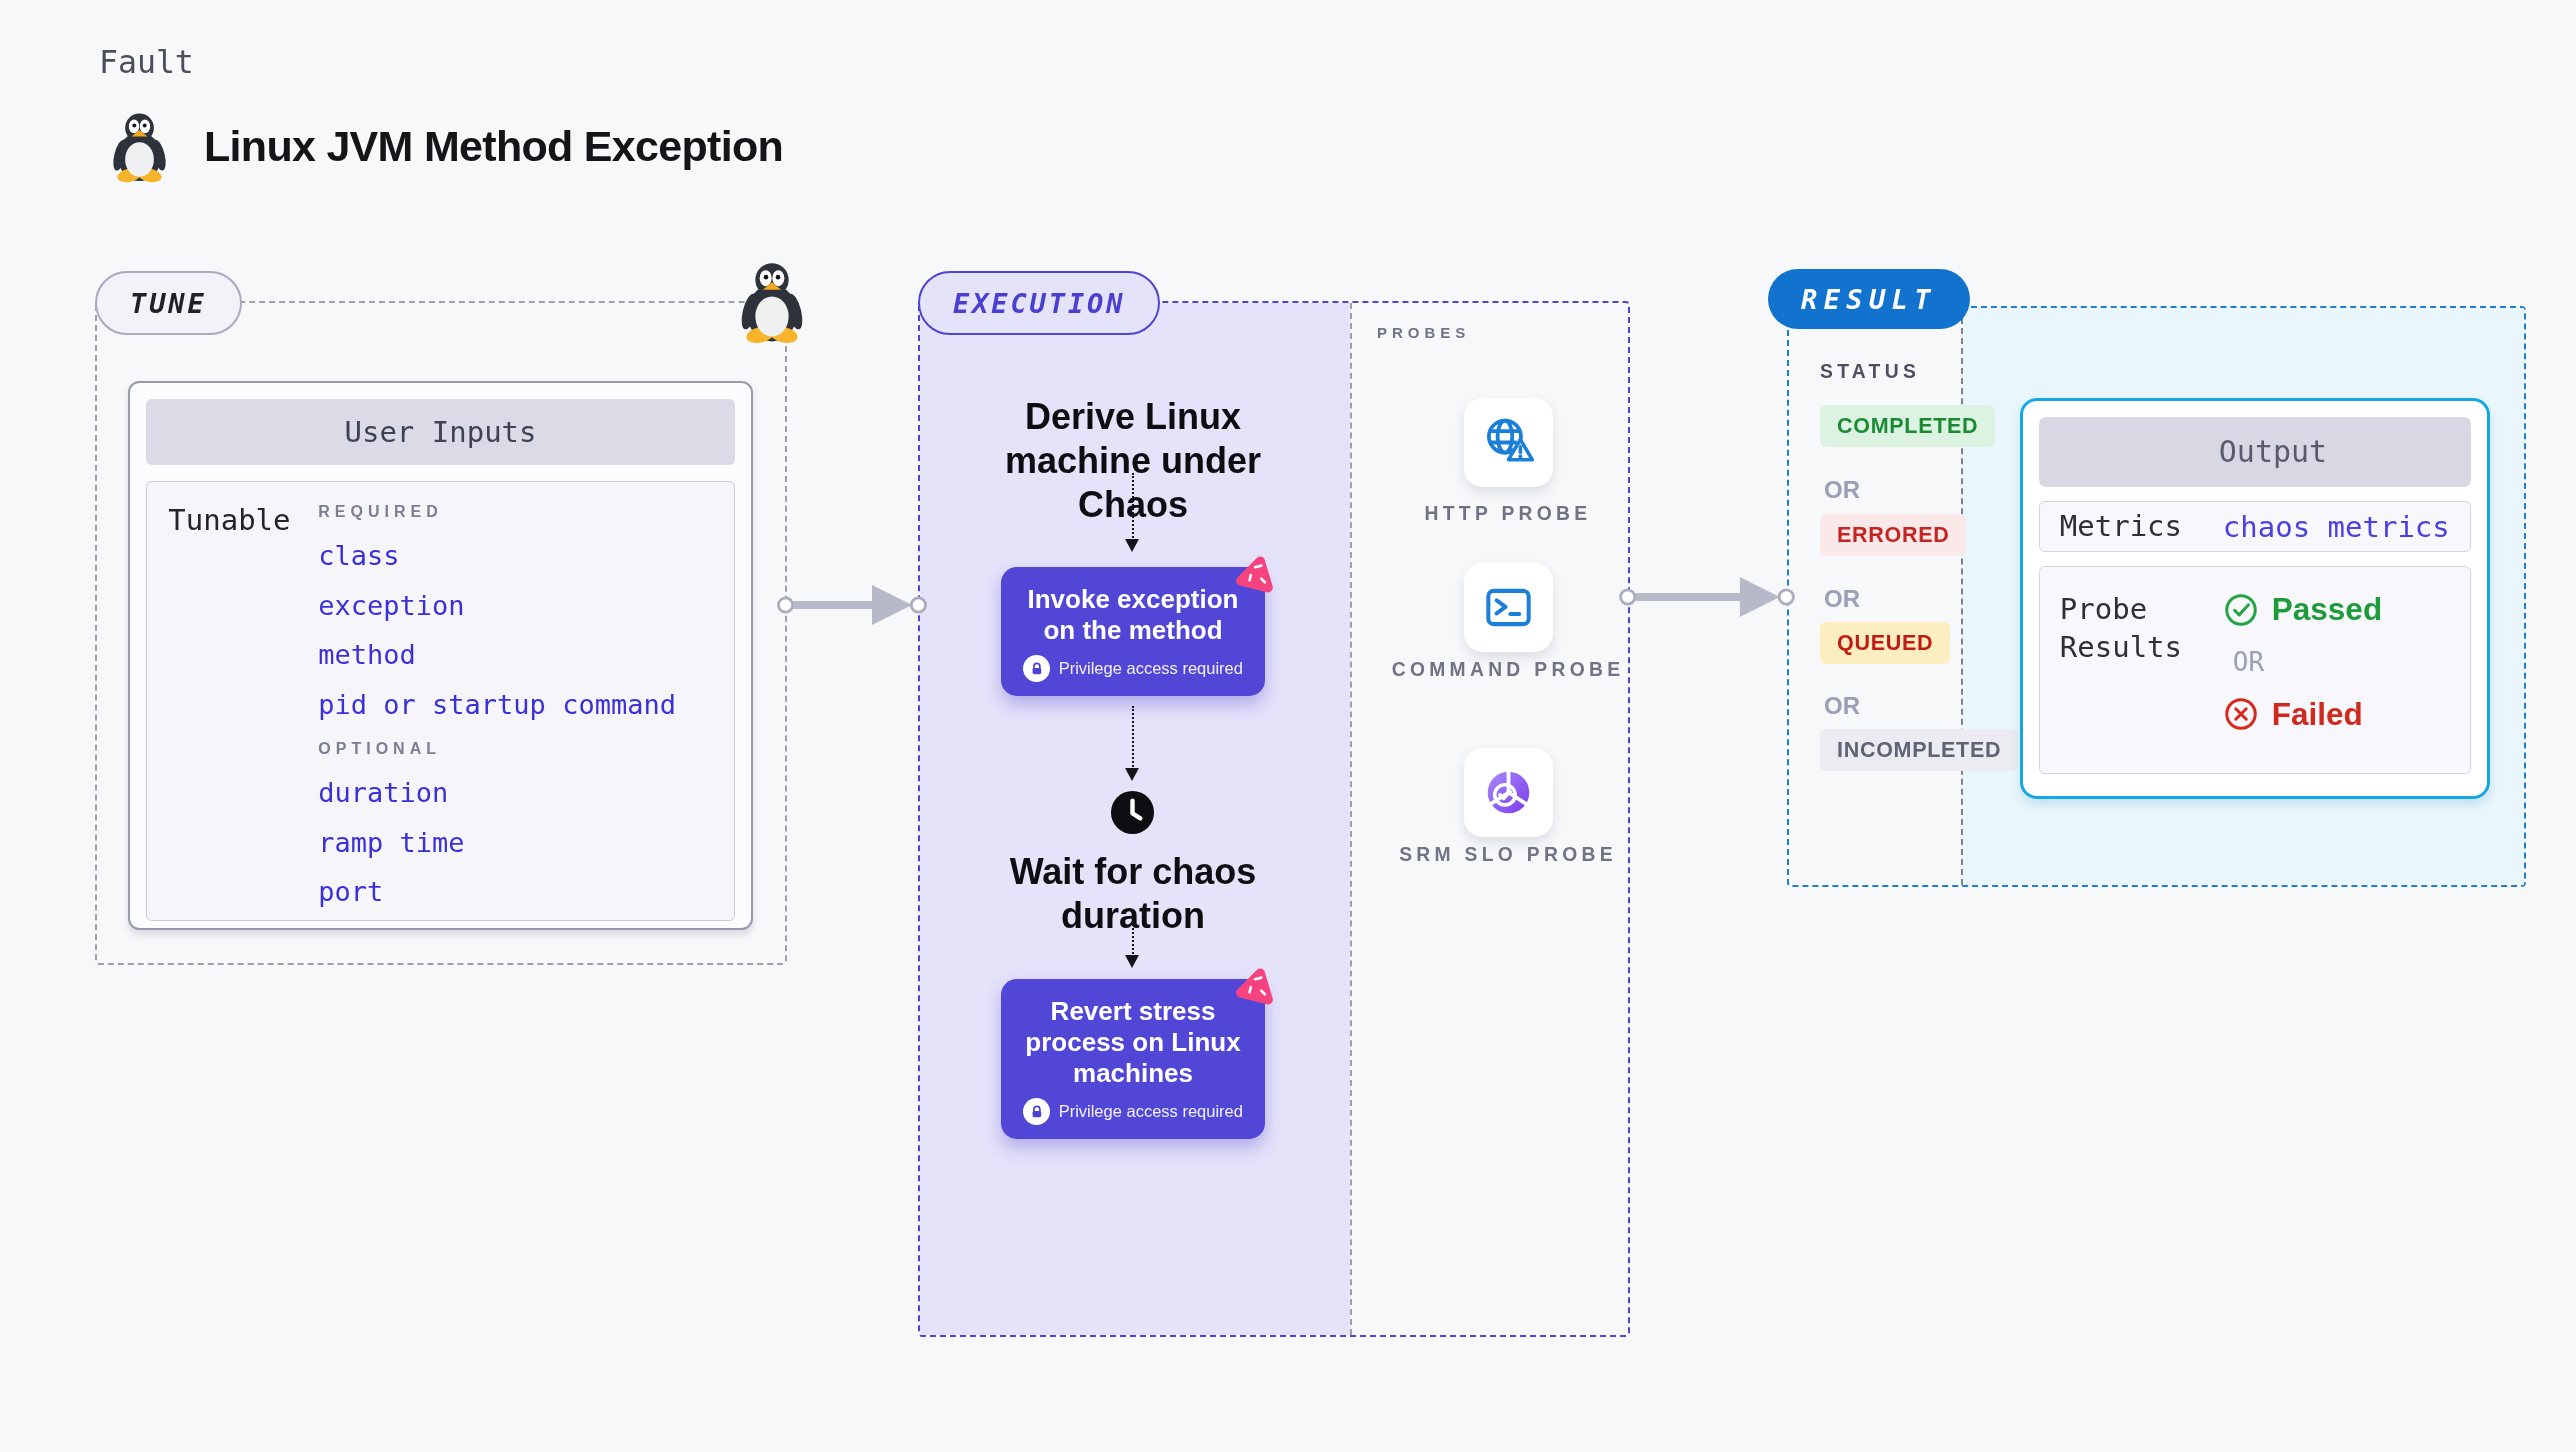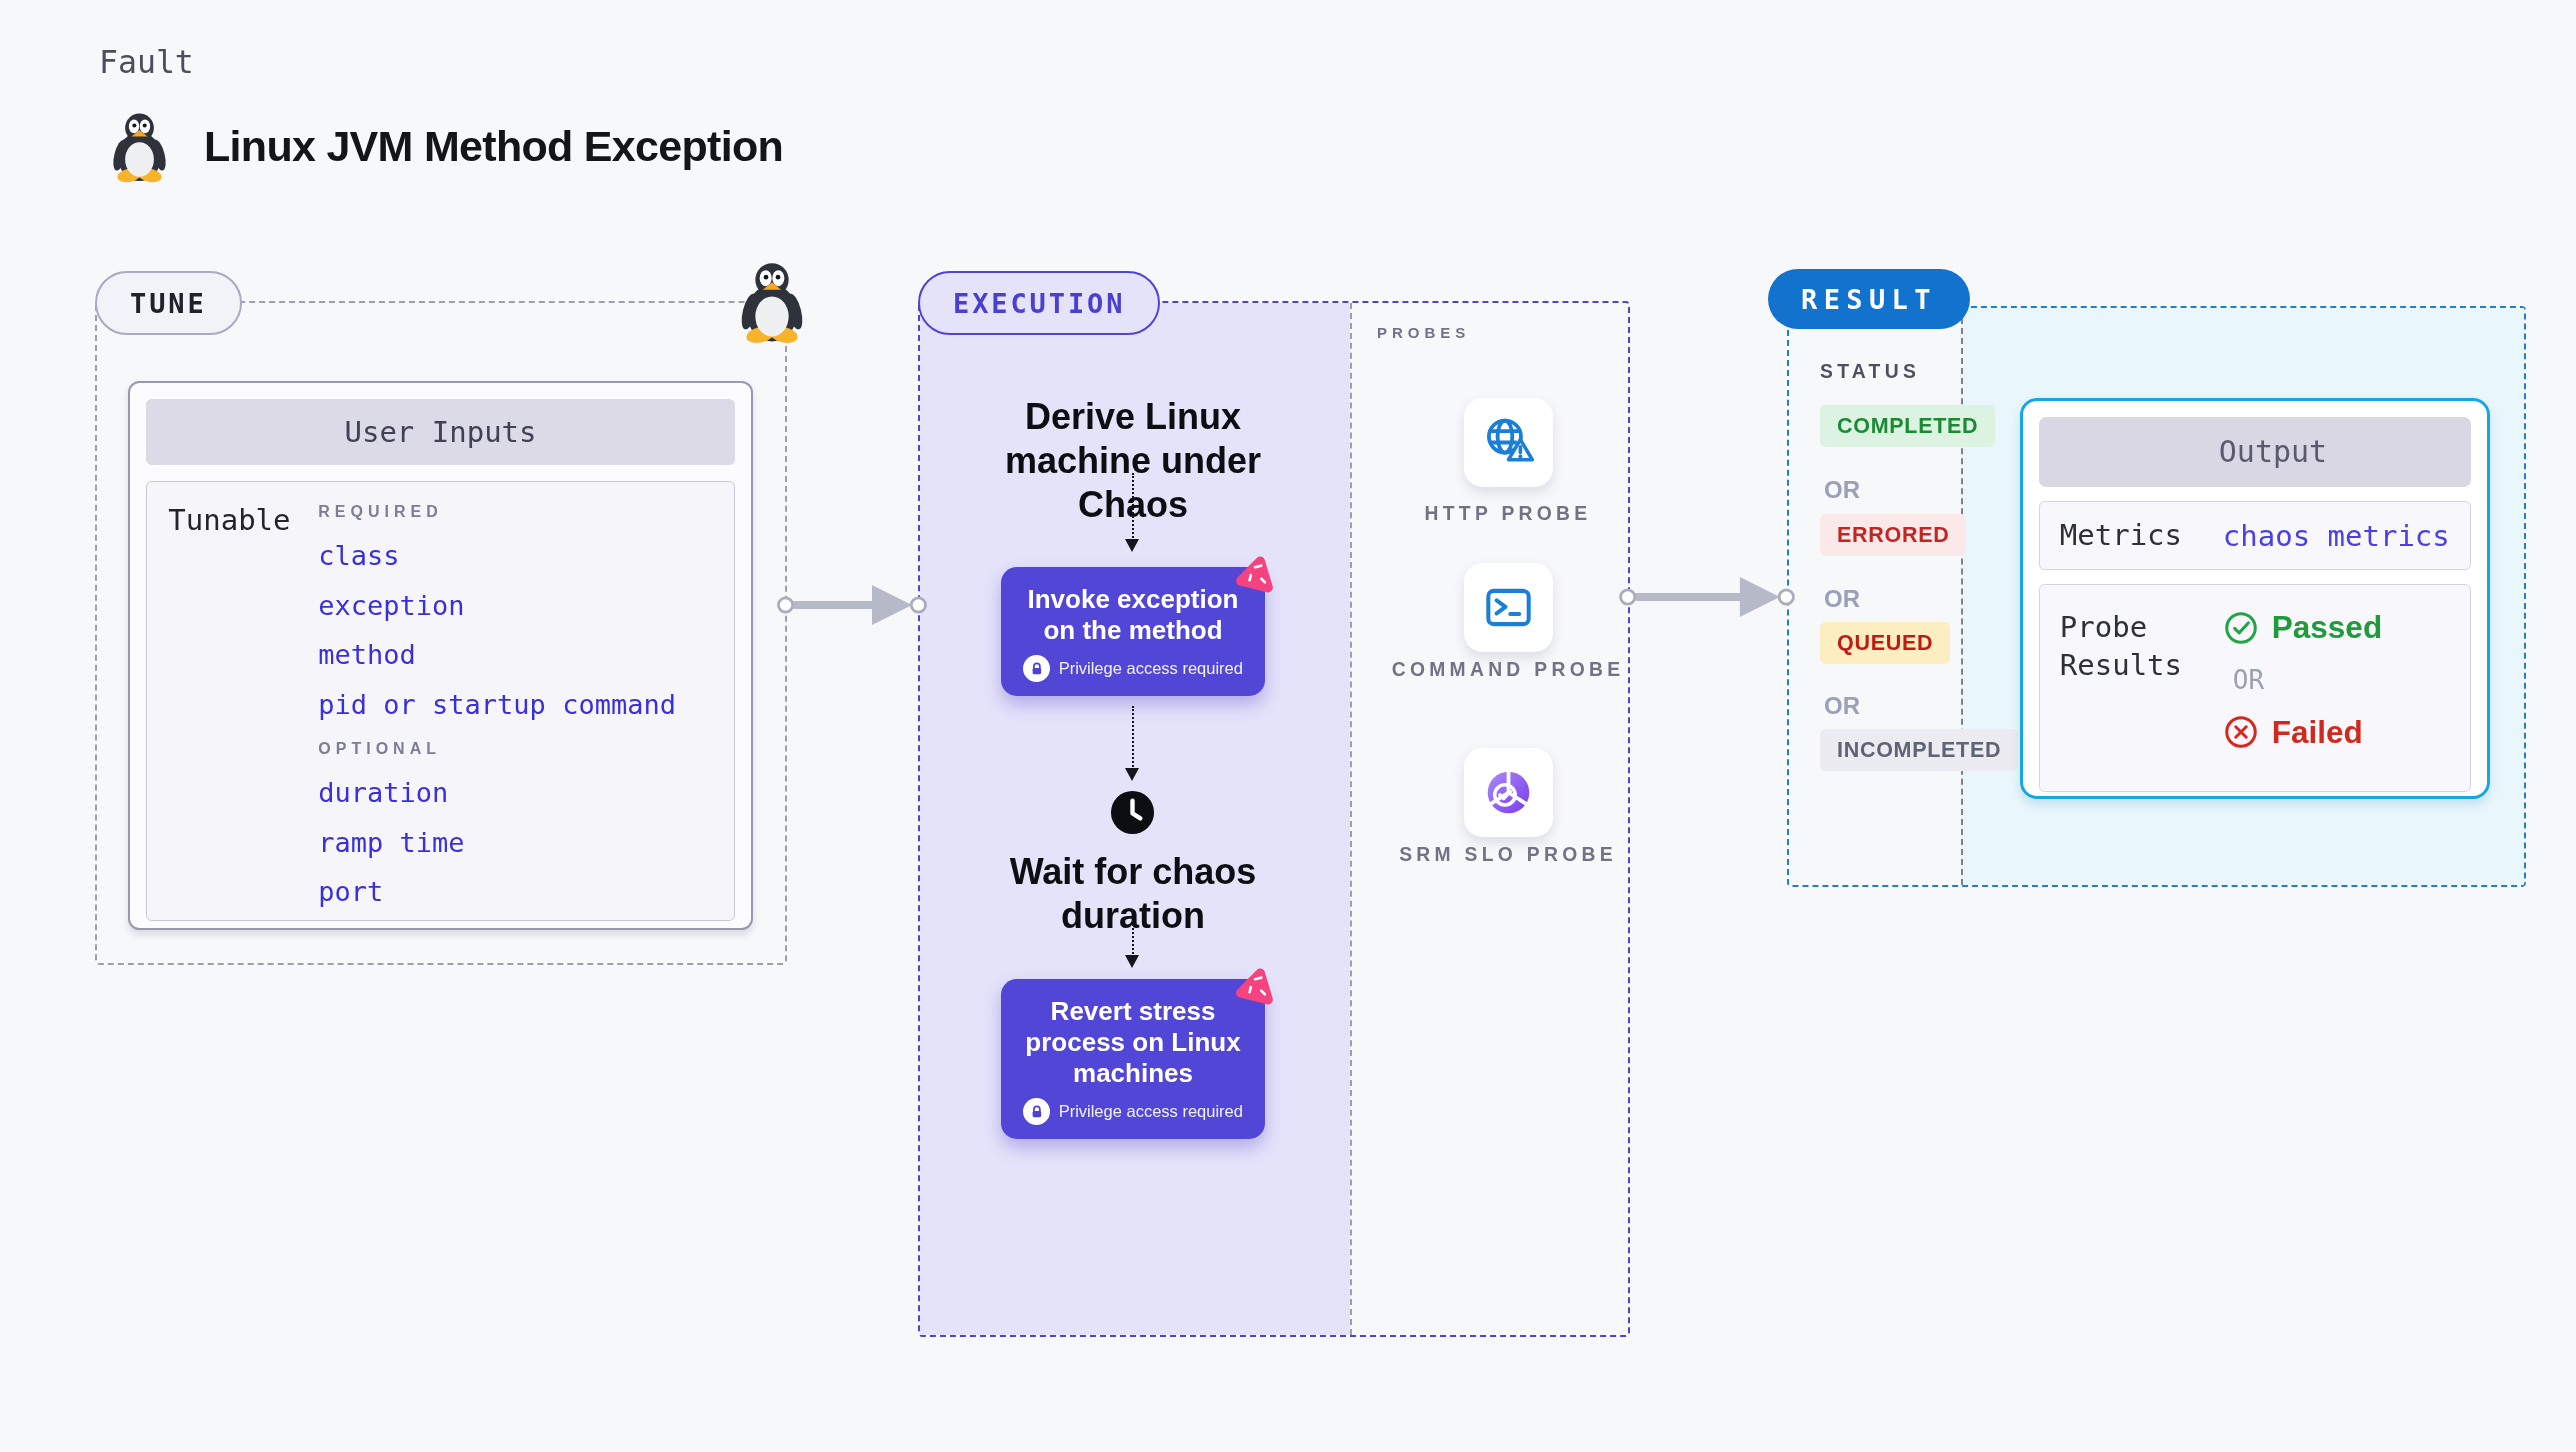--- a/index.html
+++ b/index.html
@@ -12,21 +12,21 @@
   .kicker{position:absolute;left:99px;top:44px;font-size:31.5px;color:#4b4f5c;
           font-family:"DejaVu Sans Mono","Liberation Mono",monospace;}
   .titlerow{position:absolute;left:105px;top:109px;display:flex;align-items:center;gap:30px;}
   .titlerow svg{width:69px;height:75px;}
   .title{font-size:43px;font-weight:800;color:#131519;letter-spacing:-0.7px;}
 
   
   .pill{position:absolute;z-index:6;display:flex;align-items:center;justify-content:center;
         height:60px;padding:0 33px;border-radius:34px;
         font-family:"DejaVu Sans Mono","Liberation Mono",monospace;
-        font-weight:bold;font-size:27px;letter-spacing:2.9px;}
+        font-weight:bold;font-size:27px;letter-spacing:2.9px;font-style:italic;}
 
   
   .tune-box{position:absolute;left:95px;top:301px;width:688px;height:660px;
             border:2.1px dashed #9ba0ac;border-radius:4.3px;}
   .tune-pill{left:95px;top:271px;background:#f2f3f9;border:2.1px solid #a7aac0;color:#202229;}
   .tux-corner{position:absolute;left:732px;top:258px;width:80px;height:87px;z-index:7;}
   .ui-card{position:absolute;left:128px;top:381px;width:625px;height:549px;background:#fcfcfe;
            border:2.1px solid #989aac;border-radius:11.5px;box-shadow:0 4.3px 7.2px rgba(90,95,120,.18);
            padding:15.8px;box-sizing:border-box;z-index:3;}
   .ui-header{height:66px;background:#dbdae6;border-radius:5.7px;display:flex;align-items:center;
@@ -85,21 +85,21 @@
                 padding:0 17px;border-radius:5.7px;font-size:21.5px;font-weight:800;letter-spacing:0.7px;z-index:4;}
   .or-label{position:absolute;left:1824px;font-size:24px;font-weight:700;color:#9aa0b8;z-index:4;}
 
   .output-card{position:absolute;left:2020px;top:398px;width:470px;height:401px;background:#ffffff;
                border:3.6px solid #14a7e2;border-radius:17px;box-shadow:0 5.7px 10px rgba(30,140,190,.18);
                padding:15.8px;box-sizing:border-box;z-index:4;}
   .output-header{height:70px;background:#d8d7e3;border-radius:7.2px;display:flex;align-items:center;
                  justify-content:center;font-size:30px;color:#585b6e;padding-left:36px;}
   .output-row{margin-top:14.3px;border:1.4px solid #d2d4e0;border-radius:5.7px;background:#f8f8fc;
               display:flex;align-items:center;padding:0 20px;box-sizing:border-box;}
-  .row-metrics{height:69px;}
+  .row-metrics{height:51px;}
   .row-probe{height:208px;align-items:flex-start;padding-top:24px;}
   .cell-label{width:163px;font-size:29px;color:#2e3038;line-height:1.3;}
   .cell-value{font-size:29px;color:#4b40e0;}
   .probe-outcomes{display:flex;flex-direction:column;gap:18.6px;}
   .outcome-row{display:flex;align-items:center;gap:13px;}
   .outcome-row svg{width:36px;height:36px;}
   .passed-text{font-size:31.5px;font-weight:700;color:#1f9b3c;}
   .failed-text{font-size:31.5px;font-weight:700;color:#cf2a1e;}
   .outcome-or{font-size:26px;color:#9aa0b4;padding-left:10px;}
 </style>

